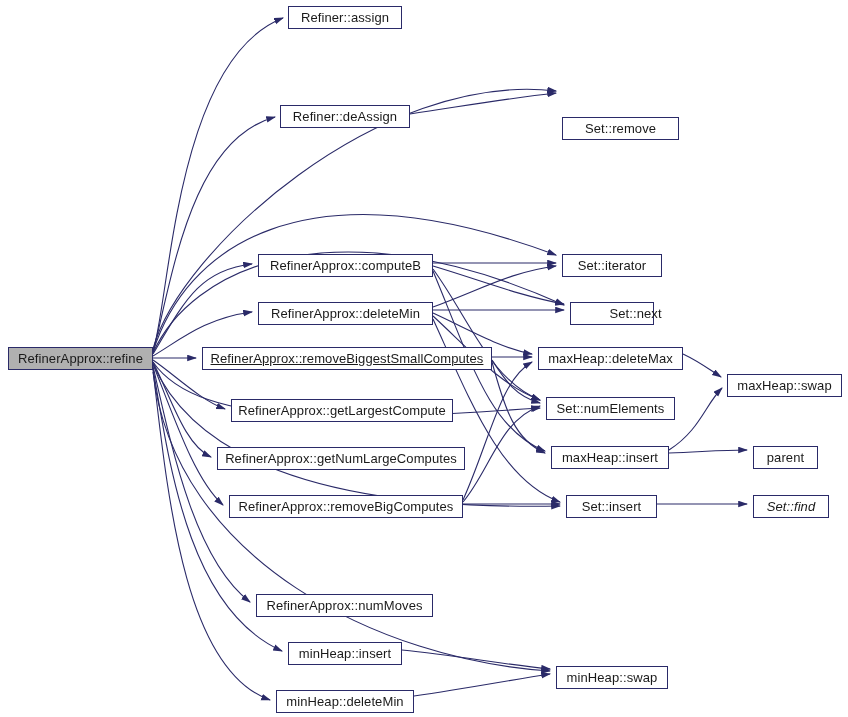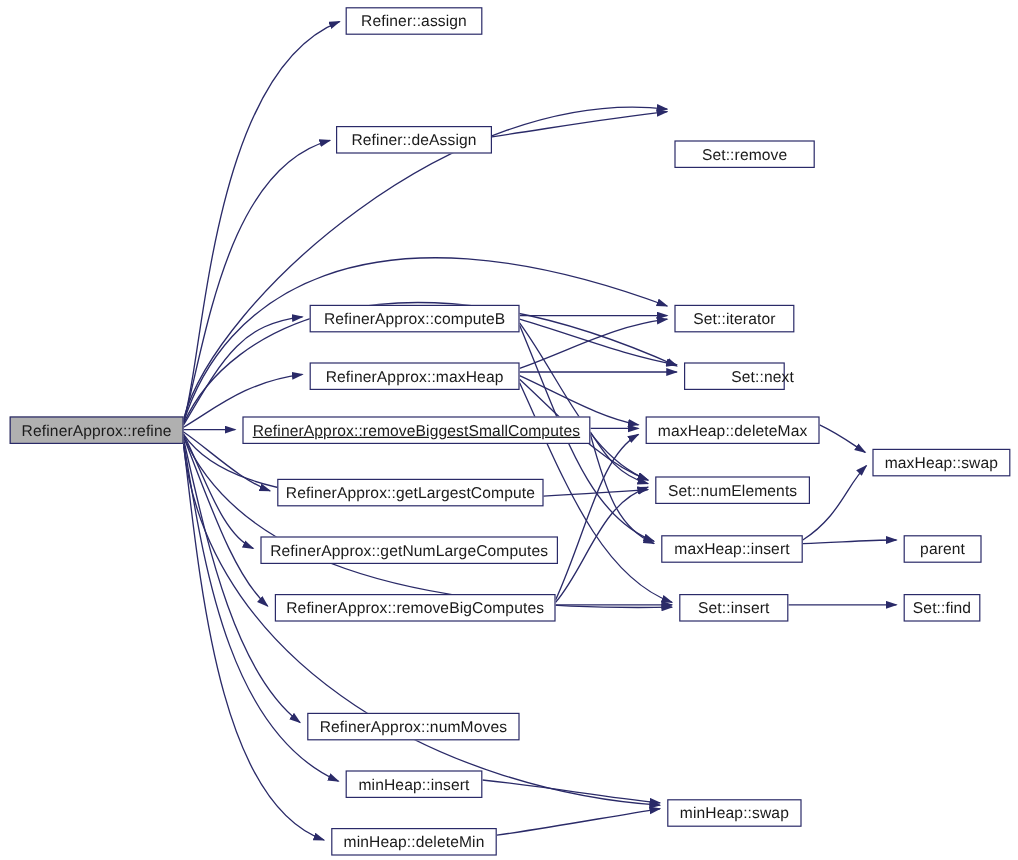--- a/index.html
+++ b/index.html
@@ -115,21 +115,21 @@
   <div class="node" style="left:280px;top:105px;width:130px;height:23px;">
       <span>Refiner::deAssign</span>
     </div>
   <div class="node" style="left:258px;top:254px;width:175px;height:23px;">
       <span>RefinerApprox::computeB</span>
     </div>
   <div class="node" style="left:562px;top:254px;width:100px;height:23px;">
       <span>Set::iterator</span>
     </div>
   <div class="node" style="left:258px;top:302px;width:175px;height:23px;">
-      <span>RefinerApprox::maxHeap</span>
+      <span>RefinerApprox::deleteMin</span>
     </div>
   <div class="node" style="left:570px;top:302px;width:84px;height:23px;padding-left:47px;">
       <span>Set::next</span>
     </div>
   <div class="node" style="left:202px;top:347px;width:290px;height:23px;text-decoration:underline;">
       <span>RefinerApprox::removeBiggestSmallComputes</span>
     </div>
   <div class="node" style="left:538px;top:347px;width:145px;height:23px;">
       <span>maxHeap::deleteMax</span>
     </div>
@@ -150,21 +150,21 @@
     </div>
   <div class="node" style="left:753px;top:446px;width:65px;height:23px;">
       <span>parent</span>
     </div>
   <div class="node" style="left:229px;top:495px;width:234px;height:23px;align-items:center;">
       <span>RefinerApprox::removeBigComputes</span>
     </div>
   <div class="node" style="left:566px;top:495px;width:91px;height:23px;">
       <span>Set::insert</span>
     </div>
-  <div class="node" style="left:753px;top:495px;width:64px;height:23px;">
+  <div class="node" style="left:753px;top:495px;width:76px;height:23px;font-style:italic;">
       <span>Set::find</span>
     </div>
   <div class="node" style="left:256px;top:594px;width:177px;height:23px;">
       <span>RefinerApprox::numMoves</span>
     </div>
   <div class="node" style="left:288px;top:642px;width:114px;height:23px;">
       <span>minHeap::insert</span>
     </div>
   <div class="node" style="left:556px;top:666px;width:112px;height:23px;">
       <span>minHeap::swap</span>

